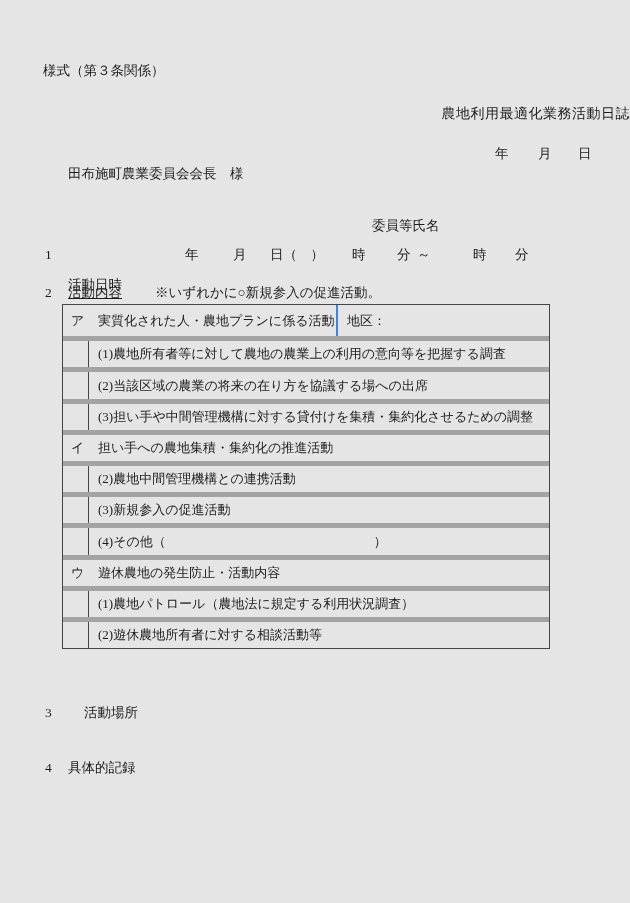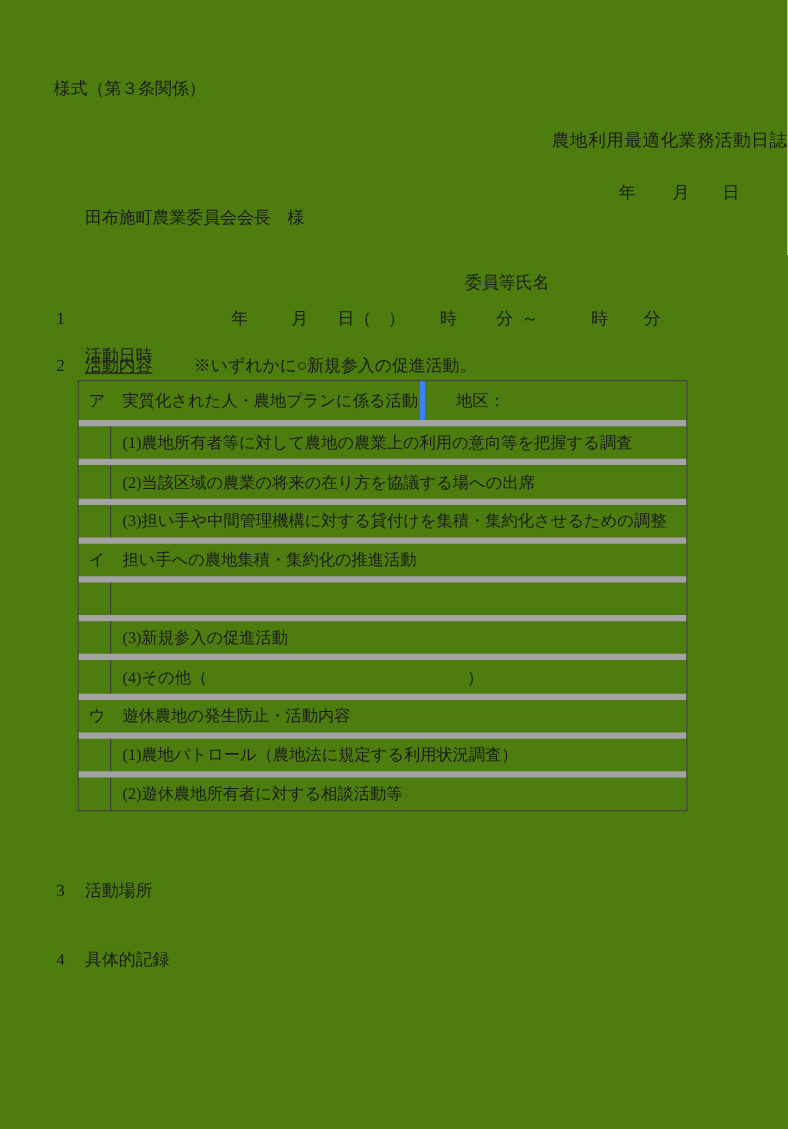--- a/index.html
+++ b/index.html
@@ -1,36 +1,36 @@
 <!DOCTYPE html>
 <html><head>
 <meta charset="utf-8">
 <style>
   html,body{margin:0;padding:0;background:#ffffff;}
   .page{
-    position:relative;width:630px;height:903px;background:#4d7c0f;
+    position:relative;width:630px;height:903px;background:#e5e5e5;
     font-family:"Liberation Serif","DejaVu Serif",serif;
     color:#1c1c1c;font-size:13.5px;line-height:1.2;overflow:hidden;
   }
   .abs{position:absolute;white-space:pre;}
   .title{position:absolute;left:0;top:106px;width:100%;text-align:right;
          font-size:14px;letter-spacing:0.5px;white-space:pre;}
   
   .atable{
     position:absolute;left:62px;top:304px;width:488px;
     border:1px solid #454545;box-sizing:border-box;font-size:13px;
   }
   .trow{display:flex;height:31.2px;align-items:center;border-top:5px solid #a3a3a3;
         box-sizing:border-box;white-space:nowrap;}
   .trow:first-child{border-top:none;}
   .cell{box-sizing:border-box;white-space:nowrap;overflow:hidden;}
   .cell.letter{width:35px;padding-left:8px;flex:0 0 35px;}
   .cell.stext{flex:0 0 238px;}
   .cell.stext.grow{flex:1 1 auto;}
-  .cell.district{flex:1 1 auto;border-left:4px solid #3b82f6;padding-left:25px;
+  .cell.district{flex:1 1 auto;border-left:2px solid #3b82f6;padding-left:9px;
                  align-self:stretch;display:flex;align-items:center;}
   .cell.mark{width:26px;flex:0 0 26px;border-right:1px solid #454545;align-self:stretch;}
   .cell.itext{flex:1 1 auto;padding-left:9px;}
 </style>
 </head>
 <body>
 
 <div class="page">
 
   <div class="abs" style="left:43px;top:63px;">様式（第３条関係）</div>
@@ -84,20 +84,21 @@
     </div>
 
     <div class="trow">
       <div class="cell letter">イ</div>
       <div class="cell stext grow">担い手への農地集積・集約化の推進活動</div>
     </div>
 
 
     <div class="trow">
       <div class="cell mark"></div>
+      <div class="cell itext">(2)農地中間管理機構との連携活動</div>
     </div>
 
     <div class="trow">
       <div class="cell mark"></div>
       <div class="cell itext">(3)新規参入の促進活動</div>
     </div>
 
     <div class="trow">
       <div class="cell mark"></div>
       <div class="cell itext">(4)その他（　　　　　　　　　　　　　　　　）</div>
@@ -114,18 +115,18 @@
     </div>
 
     <div class="trow">
       <div class="cell mark"></div>
       <div class="cell itext">(2)遊休農地所有者に対する相談活動等</div>
     </div>
 
   </div>
 
   <div class="abs" style="left:45px;top:705px;">3</div>
-  <div class="abs" style="left:68px;top:705px;">活動場所</div>
+  <div class="abs" style="left:84px;top:705px;">活動場所</div>
 
   <div class="abs" style="left:45px;top:760px;">4</div>
   <div class="abs" style="left:68px;top:760px;">具体的記録</div>
 
 </div>
 
 </body></html>

